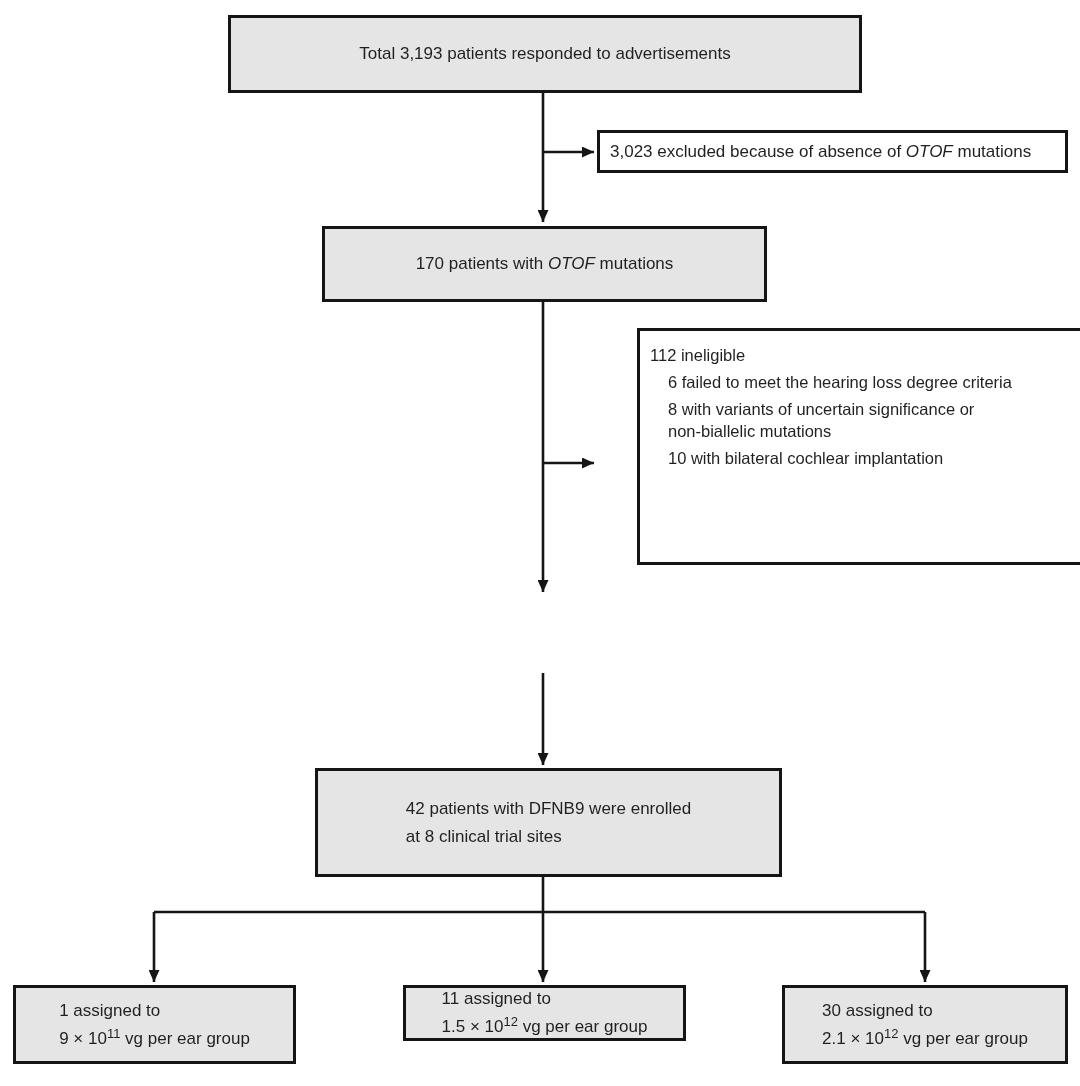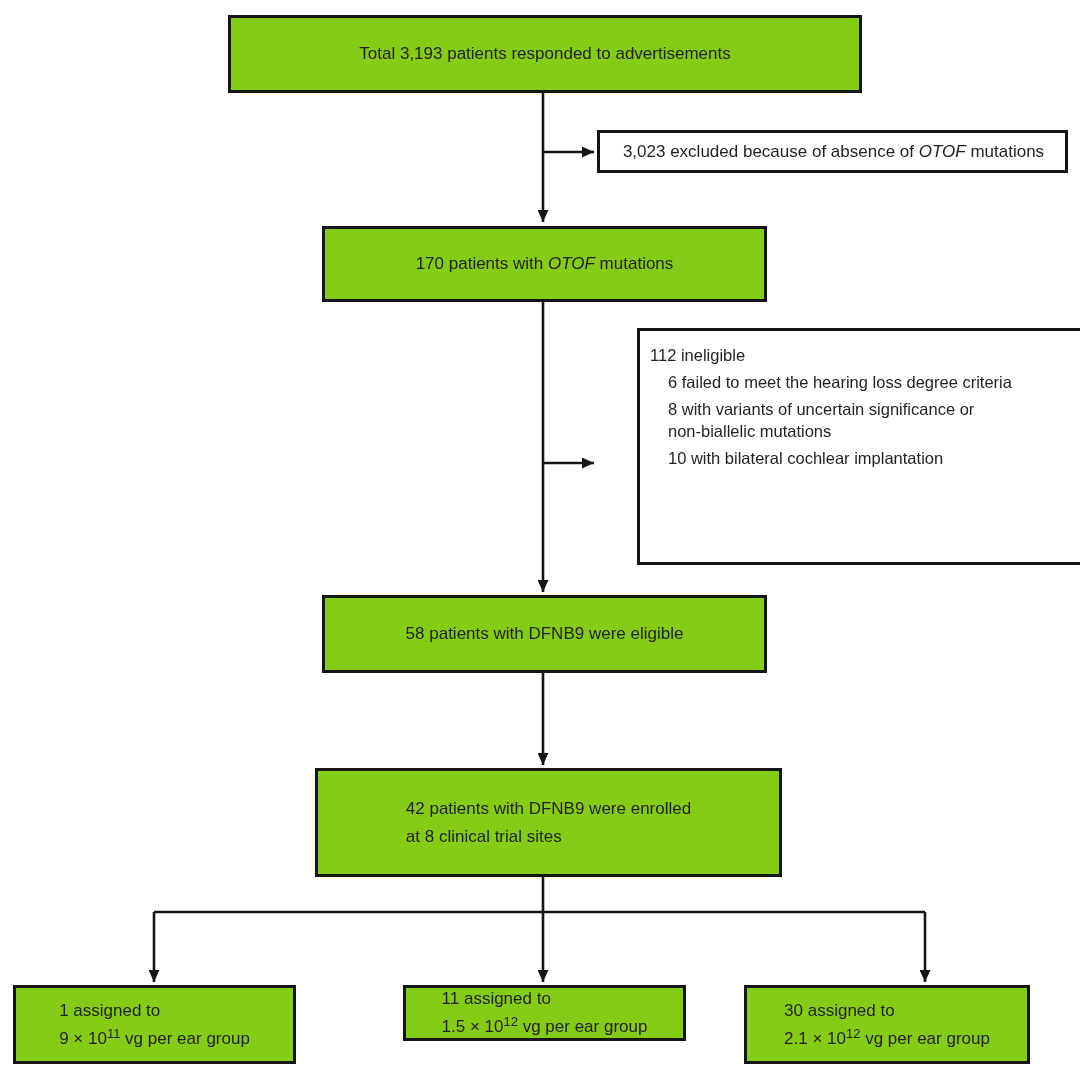--- a/index.html
+++ b/index.html
@@ -27,36 +27,36 @@
     stroke-width: 2.6;
   }
   svg.lines marker path {
     fill: #151515;
     stroke: none;
   }
   .box {
     position: absolute;
     box-sizing: border-box;
     border: 3px solid #151515;
-    background: #84cc16;
+    background: #e5e5e5;
     font-size: 17px;
     line-height: 22px;
     color: #231f20;
   }
   .box.white { background: #ffffff; }
   .box.center {
     display: flex;
     align-items: center;
     justify-content: center;
     text-align: center;
   }
   .box.vcenter-left {
     display: flex;
     align-items: center;
-    justify-content: center;
+    justify-content: flex-start;
     padding-left: 10px;
     padding-right: 8px;
   }
   .box.block-center {
     display: flex;
     align-items: center;
     justify-content: center;
   }
   .box.block-center .txt {
     text-align: left;
@@ -128,23 +128,20 @@
     </div>
     <div class="item">
       <span>8 with variants of uncertain significance or</span><br>
       <span>non-biallelic mutations</span>
     </div>
     <div class="item">
       <span>10 with bilateral cochlear implantation</span>
     </div>
   </div>
 
-  <div class="box center" style="left:322px; top:595px; width:445px; height:78px;">
-    <span>58 patients with DFNB9 were eligible</span>
-  </div>
 
   <div class="box block-center" style="left:315px; top:768px; width:467px; height:109px;">
     <div class="txt">
       <span>42 patients with DFNB9 were enrolled</span><br>
       <span>at 8 clinical trial sites</span>
     </div>
   </div>
 
   <div class="box block-center" style="left:13px; top:985px; width:283px; height:79px;">
     <div class="txt">
@@ -153,20 +150,20 @@
     </div>
   </div>
 
   <div class="box block-center" style="left:403px; top:985px; width:283px; height:56px;">
     <div class="txt">
       <span>11 assigned to</span><br>
       <span>1.5 × 10</span><sup>12</sup><span> vg per ear group</span>
     </div>
   </div>
 
-  <div class="box block-center" style="left:744px; top:985px; width:286px; height:79px;">
+  <div class="box block-center" style="left:782px; top:985px; width:286px; height:79px;">
     <div class="txt">
       <span>30 assigned to</span><br>
       <span>2.1 × 10</span><sup>12</sup><span> vg per ear group</span>
     </div>
   </div>
 
 </div>
 
 </body></html>

